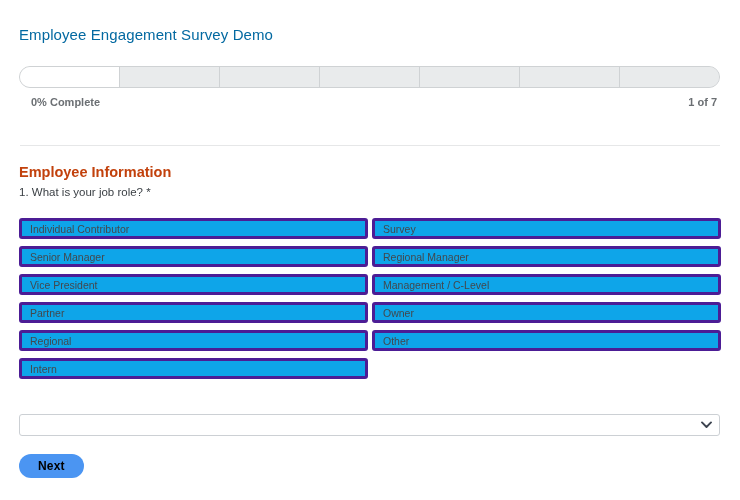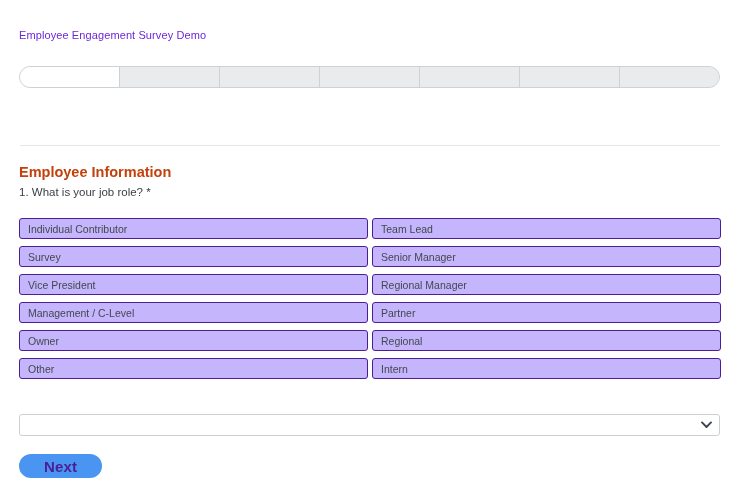--- a/index.html
+++ b/index.html
@@ -20,23 +20,23 @@
     width: 740px;
     height: 500px;
     box-sizing: border-box;
   }
 
   
   .survey-title {
     position: absolute;
     left: 19px;
     top: 25px;
-    font-size: 11px;
+    font-size: 15px;
     font-weight: 400;
-    color: #6d28d9;
+    color: #0369a1;
     letter-spacing: 0.1px;
     line-height: 20px;
     white-space: nowrap;
   }
 
   
   .progress-wrap {
     position: absolute;
     left: 19px;
     top: 66px;
@@ -132,23 +132,23 @@
     top: 218px;
     width: 702px;
     display: grid;
     grid-template-columns: 349px 349px;
     column-gap: 4px;
     row-gap: 7px;
   }
   .option-box {
     height: 21px;
     box-sizing: border-box;
-    border: 1px solid #4c1d95;
+    border: 3px solid #4c1d95;
     border-radius: 3px;
-    background: #c4b5fd;
+    background: #0ea5e9;
     display: flex;
     align-items: center;
     padding: 0 0 0 8px;
     font-size: 10.5px;
     color: #43484d;
     cursor: pointer;
     overflow: hidden;
     white-space: nowrap;
   }
 
@@ -185,27 +185,27 @@
   }
 
   
   .next-button {
     position: absolute;
     left: 19px;
     top: 454px;
     min-width: 51px;
     height: 24px;
     box-sizing: border-box;
-    padding: 0 25px;
+    padding: 0 19px;
     border: none;
     border-radius: 12px;
     background: #4b95f2;
-    color: #4c1d95;
+    color: #000000;
     font-family: "Liberation Sans", "DejaVu Sans", sans-serif;
-    font-size: 15px;
+    font-size: 12px;
     font-weight: bold;
     letter-spacing: 0.2px;
     cursor: pointer;
     display: inline-flex;
     align-items: center;
     justify-content: center;
   }
 </style>
 </head>
 <body>
@@ -219,34 +219,37 @@
       <div class="progress-seg filled"></div>
       <div class="progress-seg"></div>
       <div class="progress-seg"></div>
       <div class="progress-seg"></div>
       <div class="progress-seg"></div>
       <div class="progress-seg"></div>
       <div class="progress-seg"></div>
     </div>
   </div>
 
+  <div class="progress-meta">
+    <span class="left">0% Complete</span>
+    <span class="right">1 of 7</span>
+  </div>
 
   <div class="divider"></div>
 
   <div class="section-heading">Employee Information</div>
 
   <div class="question-label" id="q1-label">1. What is your job role? *</div>
 
   <div class="options-grid">
     <div class="option-box">Individual Contributor</div>
-    <div class="option-box">Team Lead</div>
     <div class="option-box">Survey</div>
     <div class="option-box">Senior Manager</div>
+    <div class="option-box">Regional Manager</div>
     <div class="option-box">Vice President</div>
-    <div class="option-box">Regional Manager</div>
     <div class="option-box">Management / C-Level</div>
     <div class="option-box">Partner</div>
     <div class="option-box">Owner</div>
     <div class="option-box">Regional</div>
     <div class="option-box">Other</div>
     <div class="option-box">Intern</div>
   </div>
 
 
   <div class="select-wrap">

